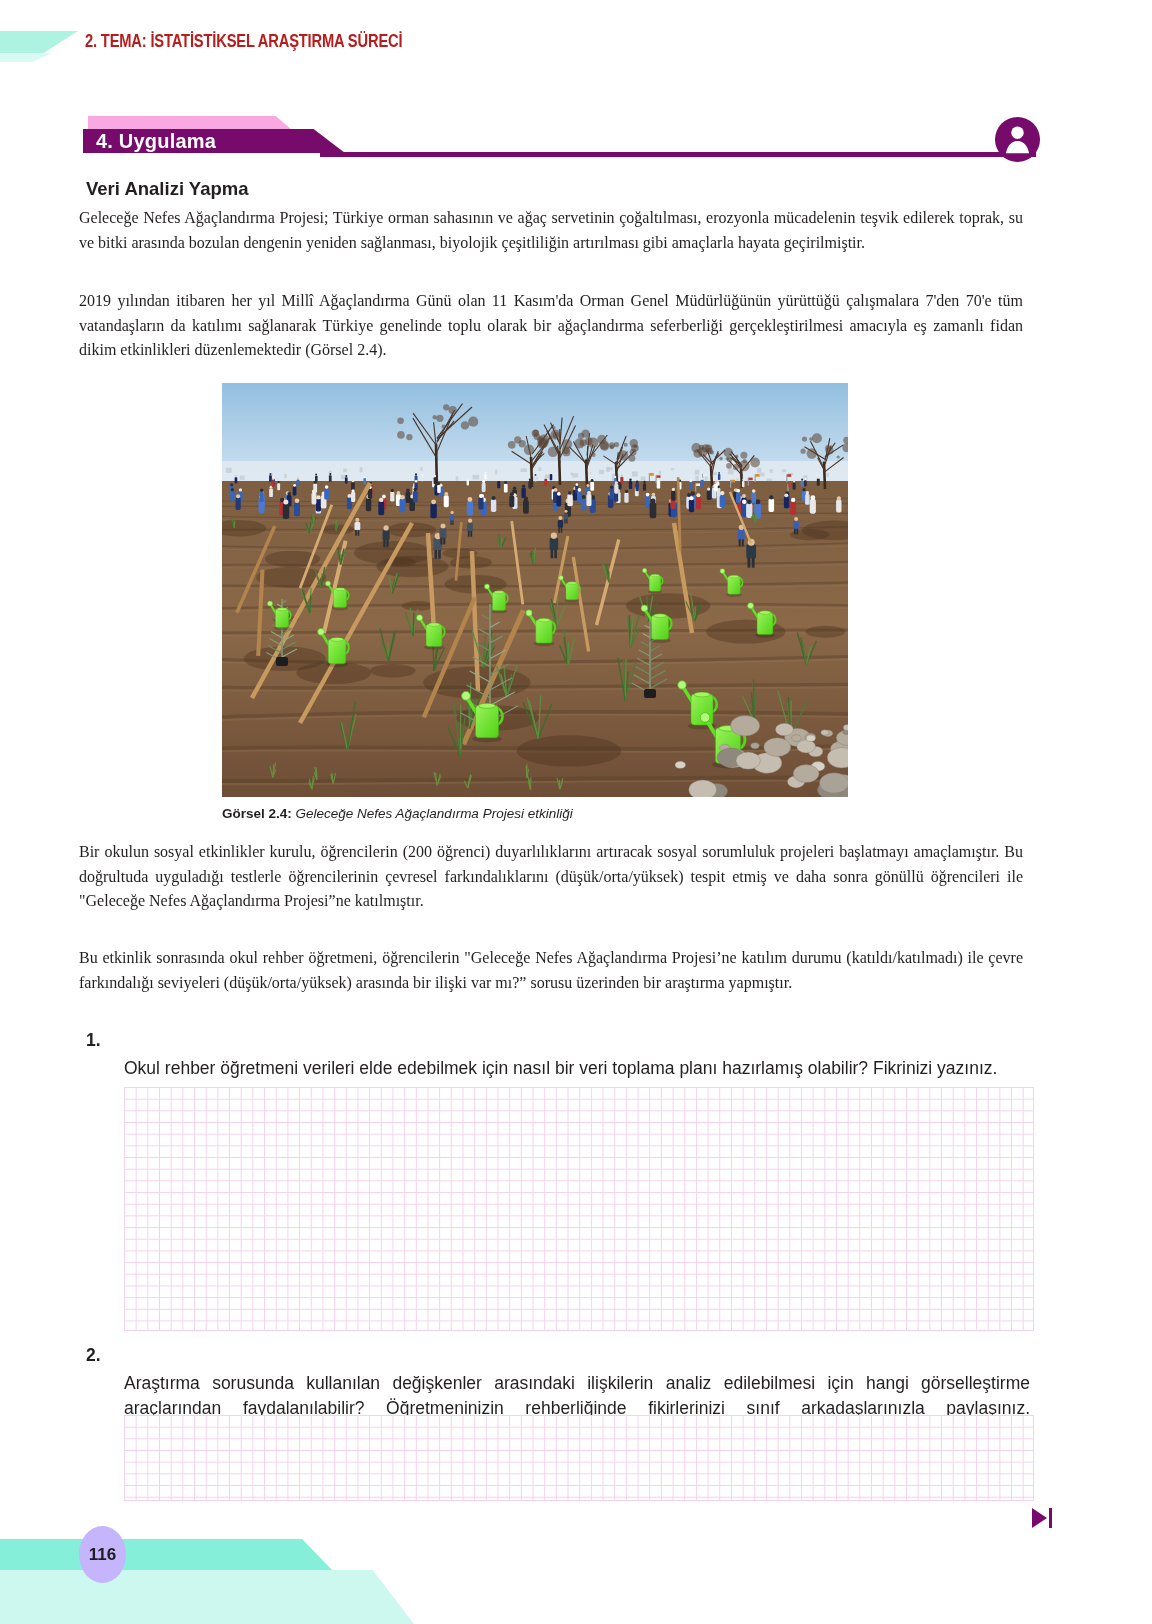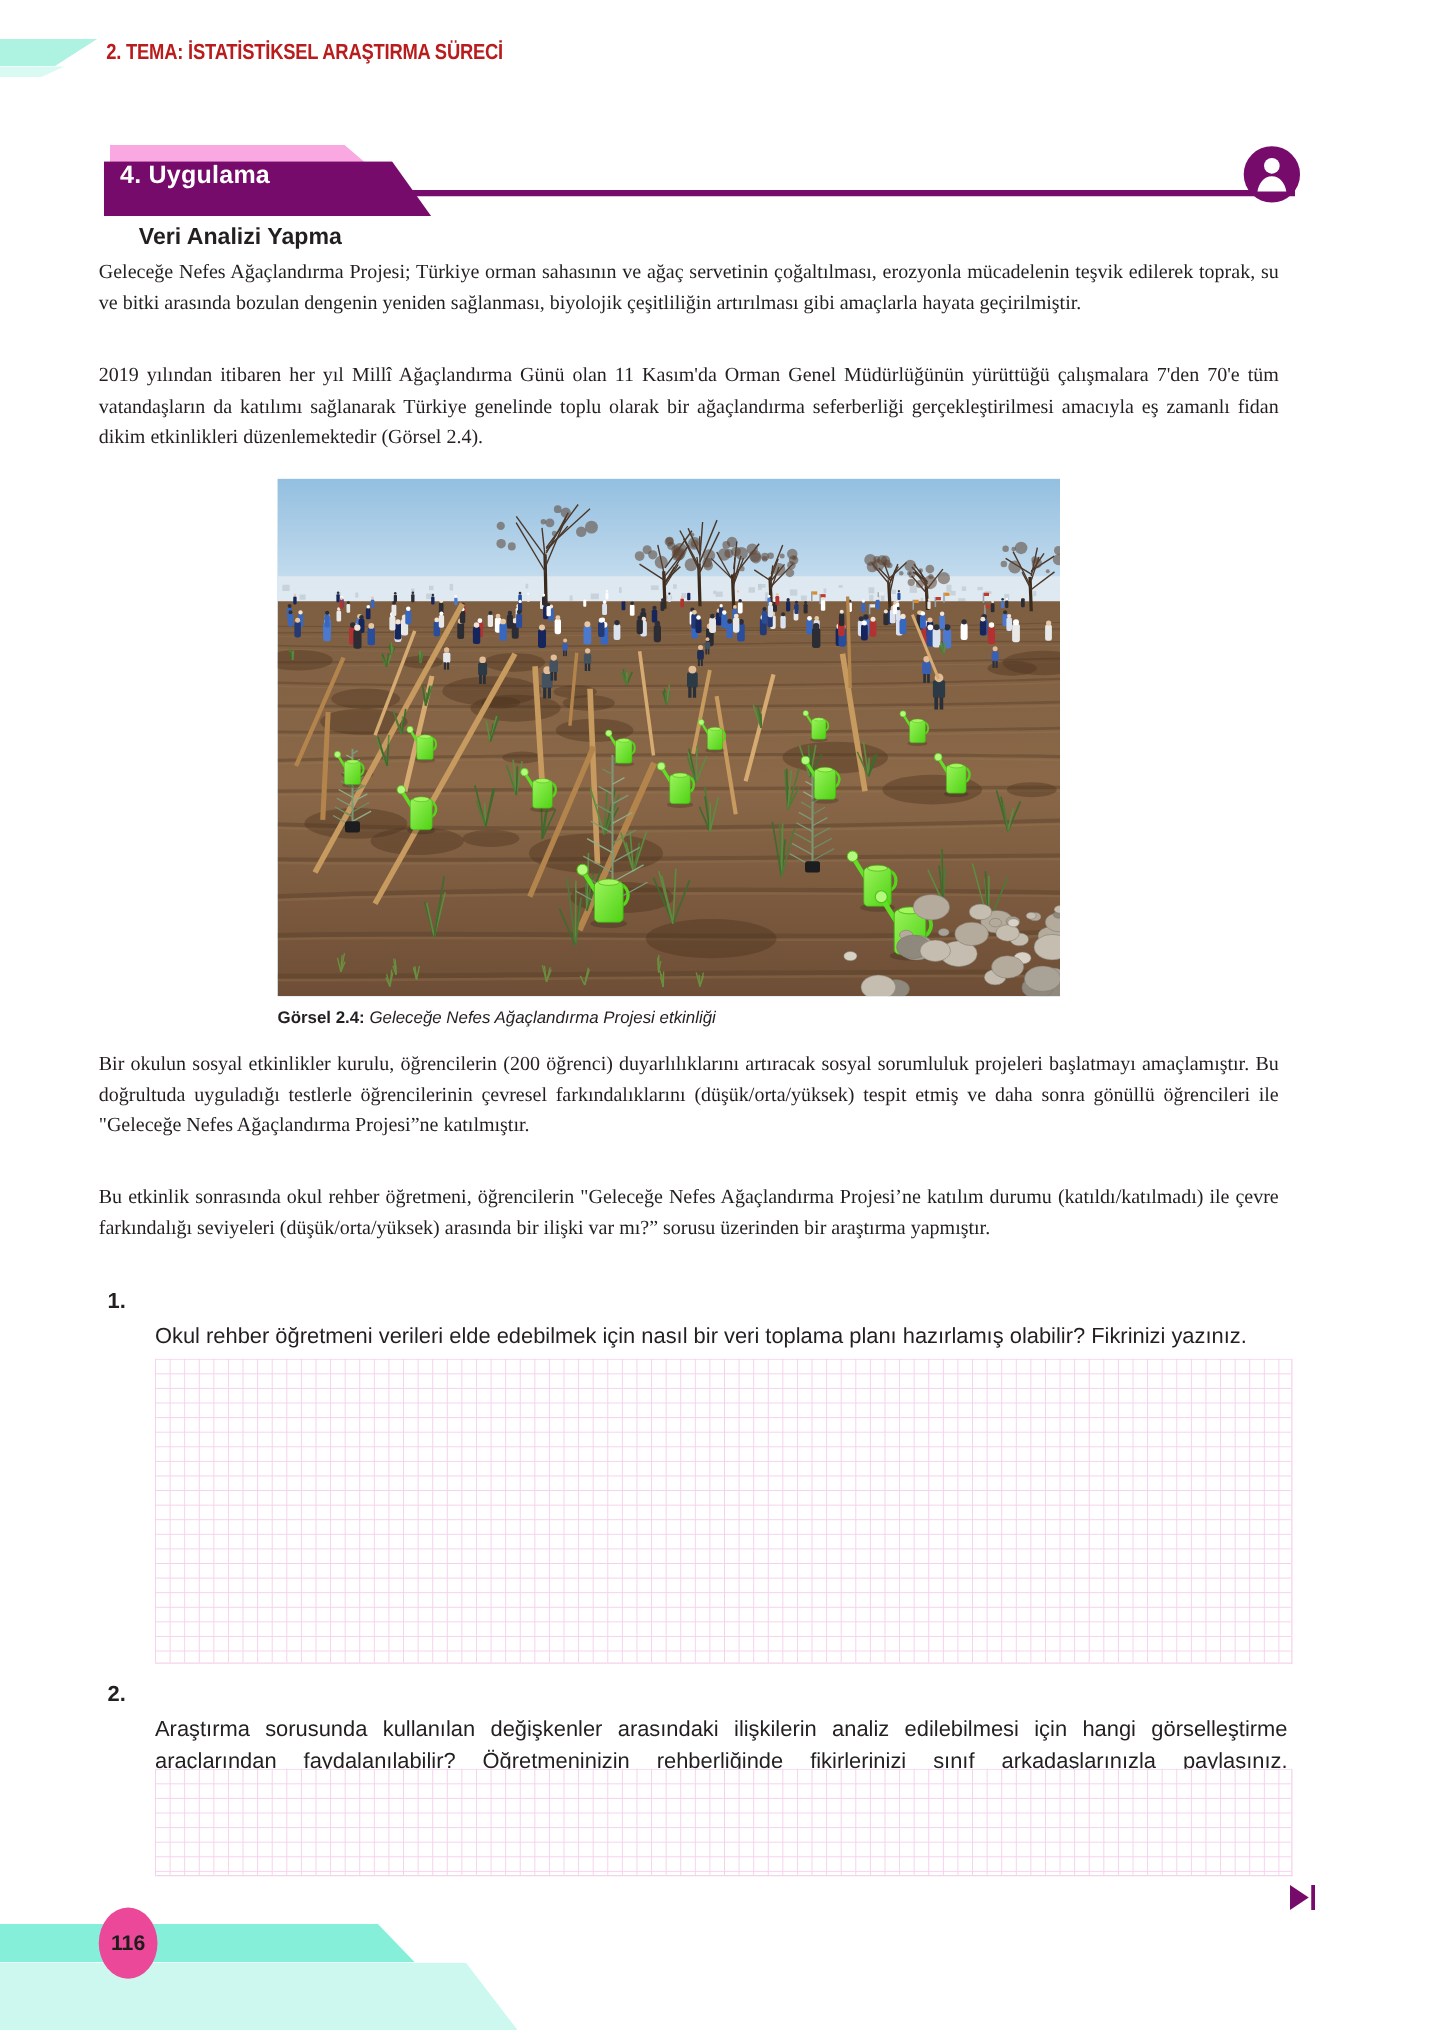--- a/index.html
+++ b/index.html
@@ -17,30 +17,30 @@
   .ribbon-b{left:0;top:53px;width:52px;height:9px;background:#d9faf3;
     clip-path:polygon(0 0,100% 0,62% 100%,0 100%);}
   .tema-text{left:85px;top:31px;font-size:17.5px;font-weight:bold;color:#b91c1c;
     white-space:nowrap;}
   .tema-text .squeeze{display:inline-block;transform:scaleX(.84);transform-origin:0 50%;
     letter-spacing:-.2px;}
 
   
   .banner-pink{left:88px;top:116px;width:204px;height:14px;background:#f9a8e1;
     clip-path:polygon(0 0,92% 0,100% 100%,0 100%);}
-  .banner-purple{left:83px;top:129px;width:262px;height:44px;background:#770b6b;
+  .banner-purple{left:83px;top:129px;width:262px;height:24px;background:#770b6b;
     clip-path:polygon(0 0,88% 0,100% 100%,0 100%);
-    display:flex;align-items:flex-start;}
+    display:flex;align-items:flex-end;}
   .banner-purple span{color:#fff;font-size:20px;font-weight:bold;padding-left:13px;
     letter-spacing:.2px;}
   .banner-line{left:320px;top:152px;width:716px;height:5px;background:#770b6b;}
   .person-badge{left:994px;top:116px;width:47px;height:47px;}
 
   
-  .heading{left:86px;top:178px;font-size:18.5px;font-weight:bold;margin-left:25px;}
+  .heading{left:86px;top:178px;font-size:18.5px;font-weight:bold;}
   .para{left:79px;width:944px;font-size:16px;line-height:24.6px;text-align:justify;font-family:Liberation Serif, serif;}
   .p1{top:206px;} .p2{top:289px;}
   .p3{top:840px;} .p4{top:946px;}
 
   
   .photo{left:222px;top:383px;width:626px;height:414px;overflow:hidden;background:#b9d4e8;}
   .photo svg{display:block;}
   .caption{left:222px;top:806px;width:626px;font-size:13.5px;}
   .caption b{font-weight:bold;text-align:right;}
   .caption i{font-style:italic;}
@@ -63,21 +63,21 @@
   .grid1{top:1087px;height:243px;}
   .grid2{top:1415px;height:85px;}
 
   
   .next-arrow{left:1032px;top:1506px;width:24px;height:24px;}
   .band-a{left:0;top:1539px;width:332px;height:31px;background:#86efd9;
     clip-path:polygon(0 0,91% 0,100% 100%,0 100%);}
   .band-b{left:0;top:1570px;width:414px;height:54px;background:#cdf8f0;
     clip-path:polygon(0 0,90% 0,100% 100%,0 100%);}
   .page-circle{left:79px;top:1526px;width:47px;height:57px;border-radius:50%;
-    background:#ec4899;display:flex;align-items:center;justify-content:center;z-index:5;}
+    background:#c4b5fd;display:flex;align-items:center;justify-content:center;z-index:5;}
   .page-circle span{font-size:17px;font-weight:bold;color:#1d1d1b;}
 </style>
 </head>
 <body>
 
 <div class="abs ribbon-a"></div>
 <div class="abs ribbon-b"></div>
 <div class="abs tema-text">
   <span class="squeeze">2. TEMA: İSTATİSTİKSEL ARAŞTIRMA SÜRECİ</span>
 </div>

